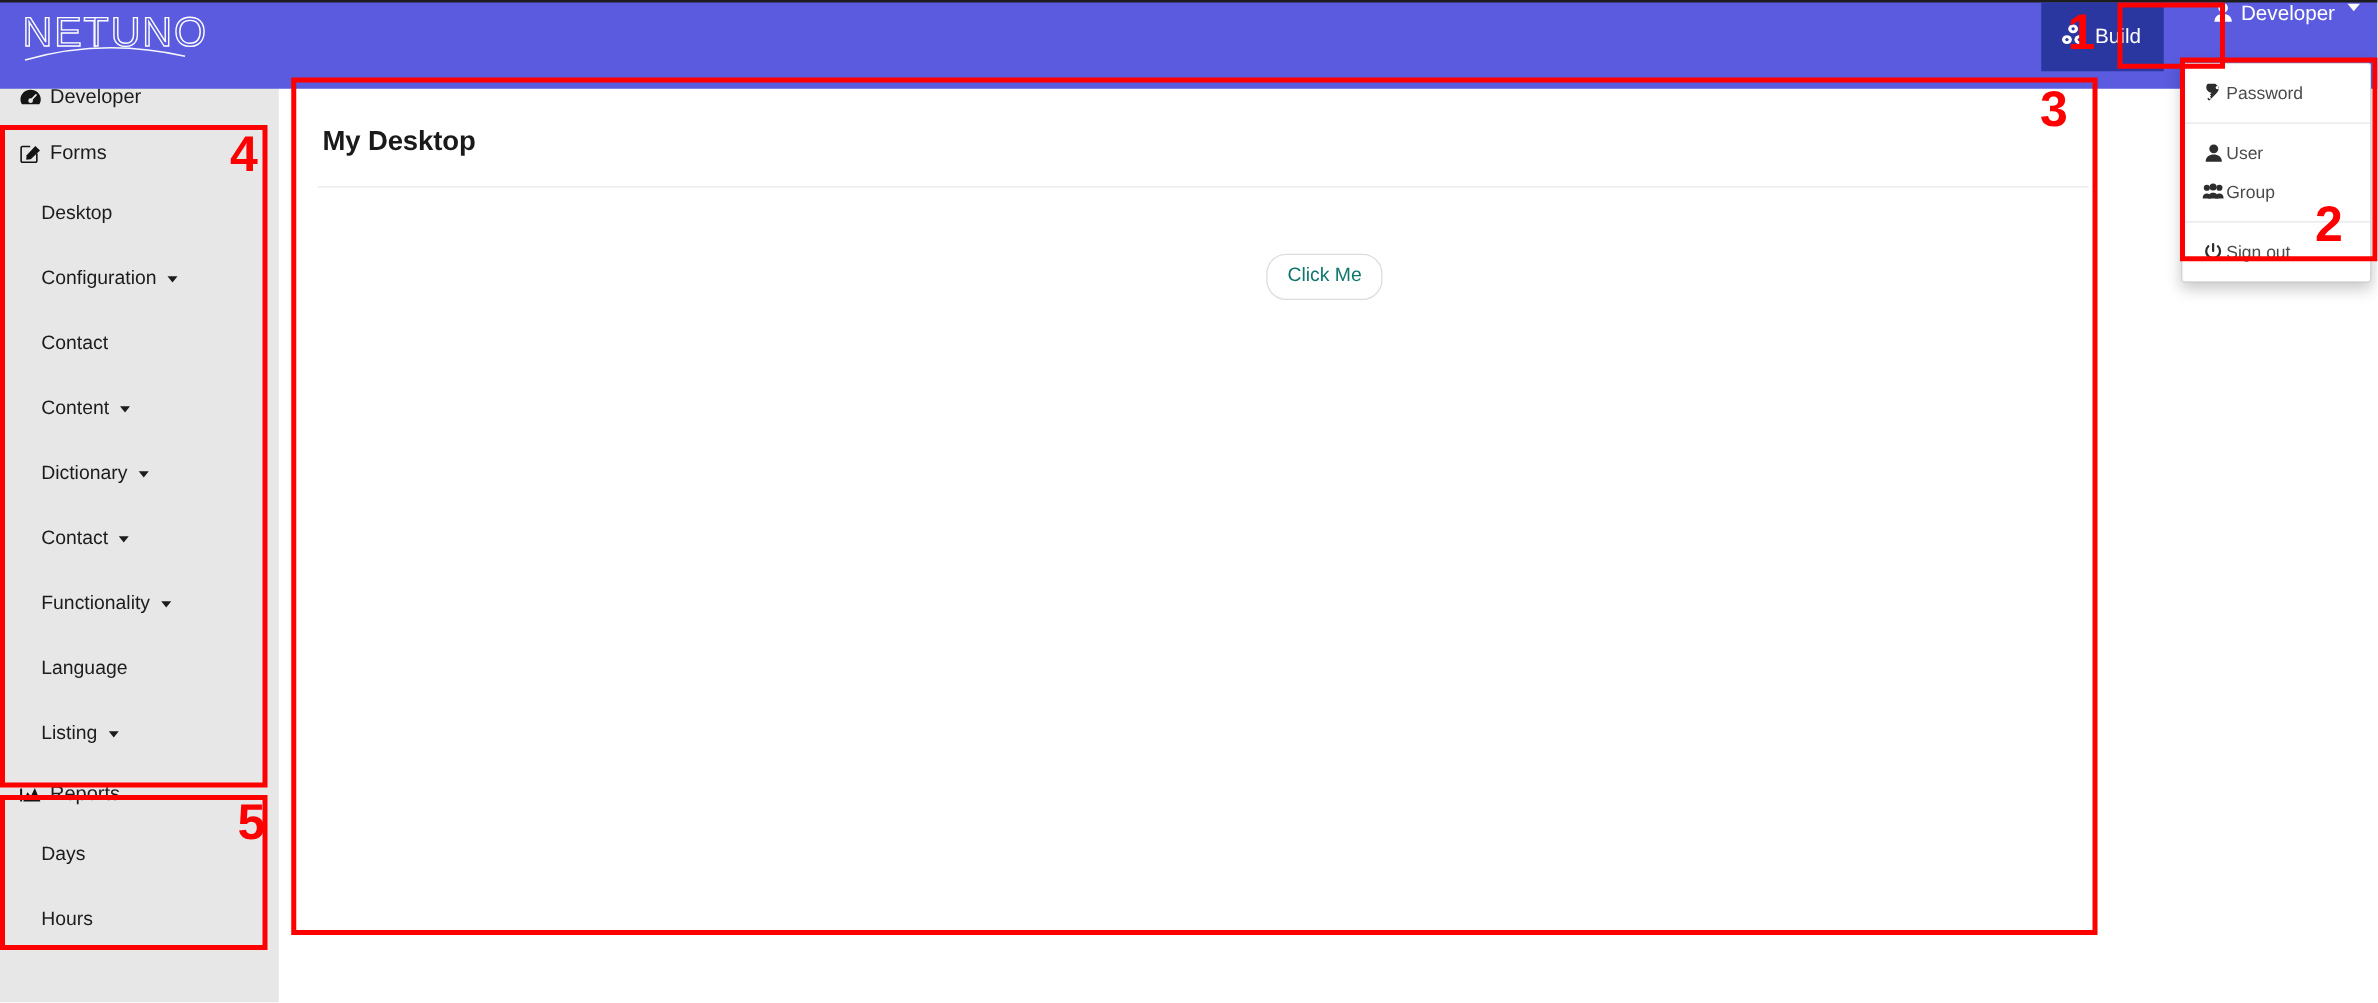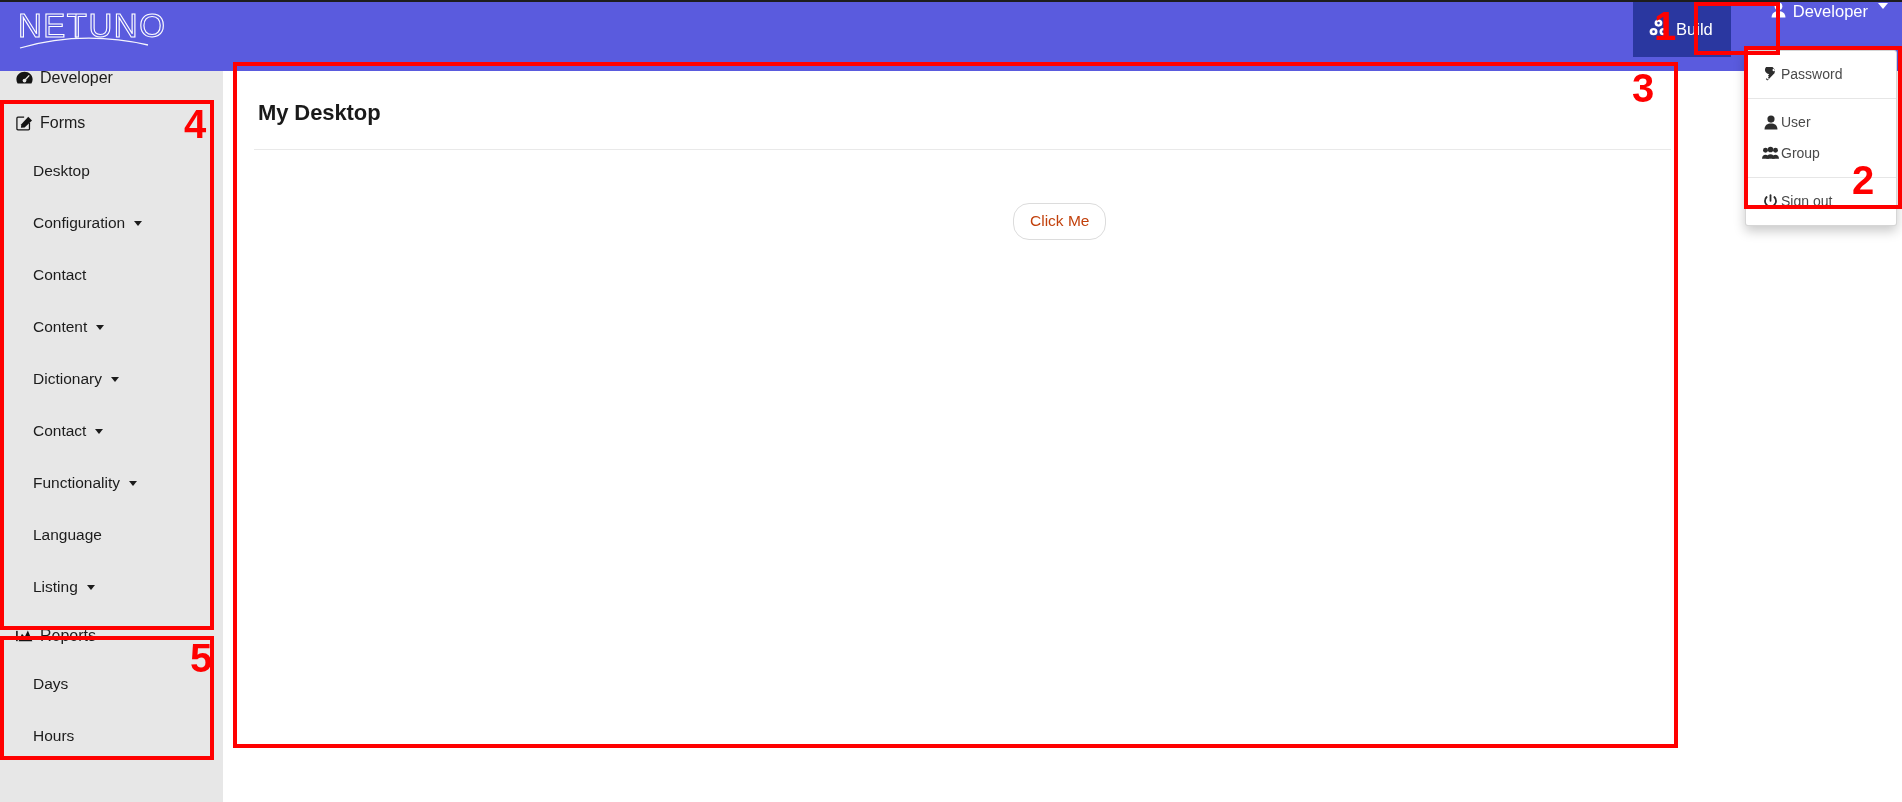--- a/index.html
+++ b/index.html
@@ -204,21 +204,21 @@
     position: relative;
     height: 620px;
   }
   .click-me-btn {
     position: absolute;
     left: 773px;
     top: 53px;
     padding: 7px 16px 8px 16px;
     font-size: 15.5px;
     font-family: "Liberation Sans", sans-serif;
-    color: #c2410c;
+    color: #0f766e;
     background: #ffffff;
     border: 1px solid #dcdcdc;
     border-radius: 16px;
     cursor: pointer;
     line-height: 1.3;
   }
 
   
   .anno-box {
     position: absolute;

